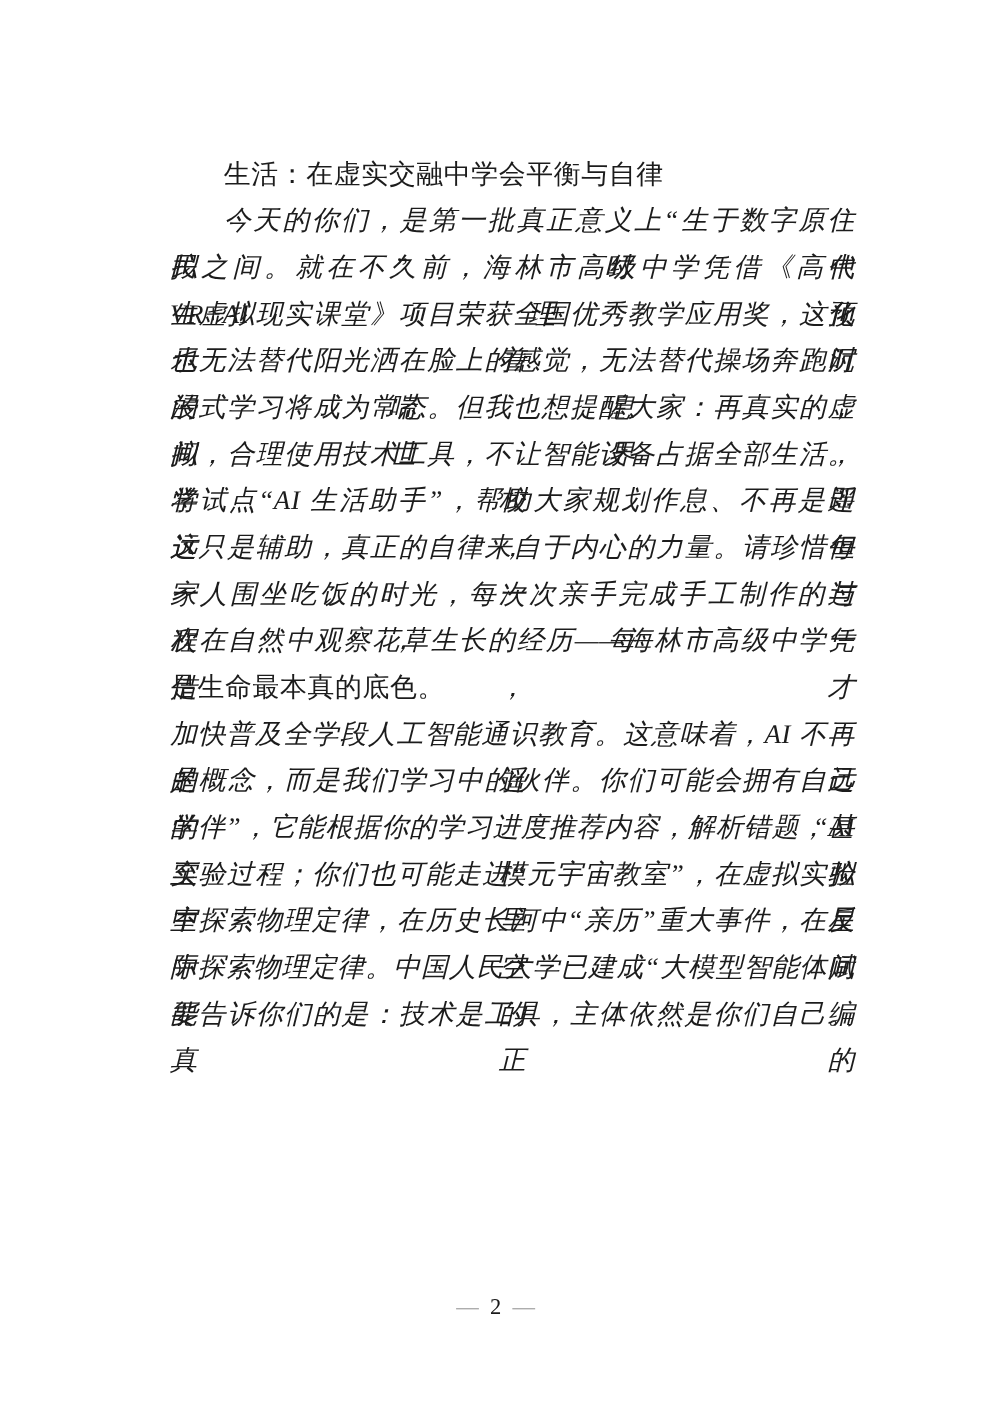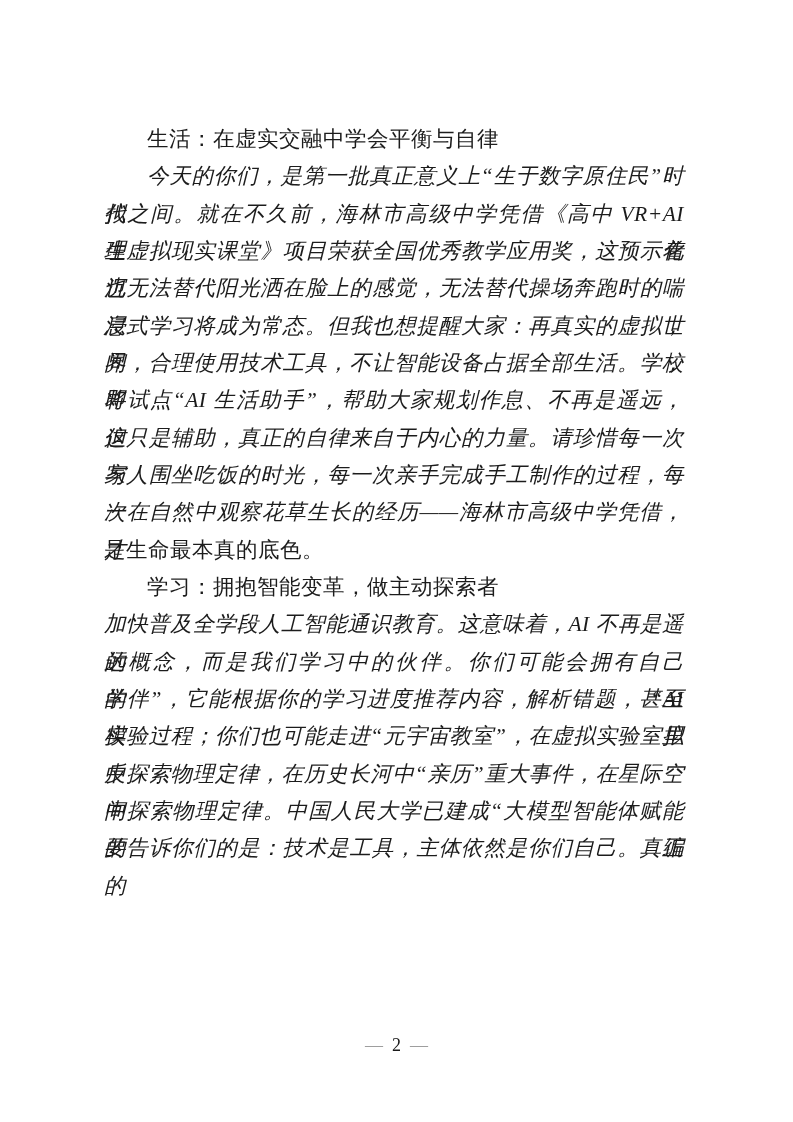--- a/index.html
+++ b/index.html
@@ -23,20 +23,21 @@
     width: 580px;
   }
   .line {
     height: 37.33px;
     line-height: 37.33px;
     font-size: 21.5px;
     white-space: nowrap;
     text-align: left;
     letter-spacing: 0.5px;
     color: #1c1c1c;
+    margin-left: 32px;
   }
   .line.justify {
     white-space: normal;
     text-align: justify;
     text-align-last: justify;
     text-justify: inter-character;
     font-style: italic;
   }
   .line.indent {
     text-indent: 2em;
@@ -70,21 +71,20 @@
     <div class="line justify">拟之间。就在不久前，海林市高级中学凭借《高中 VR+AI 理化</div>
     <div class="line justify">生虚拟现实课堂》项目荣获全国优秀教学应用奖，这预示着沉</div>
     <div class="line justify">也无法替代阳光洒在脸上的感觉，无法替代操场奔跑时的喘息，</div>
     <div class="line justify">浸式学习将成为常态。但我也想提醒大家：再真实的虚拟世界，</div>
     <div class="line justify">间，合理使用技术工具，不让智能设备占据全部生活。学校即</div>
     <div class="line justify">将试点“AI 生活助手”，帮助大家规划作息、不再是遥远，但</div>
     <div class="line justify">这只是辅助，真正的自律来自于内心的力量。请珍惜每一次与</div>
     <div class="line justify">家人围坐吃饭的时光，每一次亲手完成手工制作的过程，每一</div>
     <div class="line justify">次在自然中观察花草生长的经历——海林市高级中学凭借，才</div>
     <div class="line">是生命最本真的底色。</div>
-    <div class="line indent">学习：拥抱智能变革，做主动探索者</div>
     <div class="line justify">加快普及全学段人工智能通识教育。这意味着，AI 不再是遥远</div>
     <div class="line justify">的概念，而是我们学习中的伙伴。你们可能会拥有自己的“AI</div>
     <div class="line justify">学伴”，它能根据你的学习进度推荐内容，解析错题，甚至模拟</div>
     <div class="line justify">实验过程；你们也可能走进“元宇宙教室”，在虚拟实验室里反</div>
     <div class="line justify">中探索物理定律，在历史长河中“亲历”重大事件，在星际空间</div>
     <div class="line justify">中探索物理定律。中国人民大学已建成“大模型智能体赋能的编</div>
     <div class="line justify">要告诉你们的是：技术是工具，主体依然是你们自己。真正的</div>
   </div>
 
   <div class="footer">

